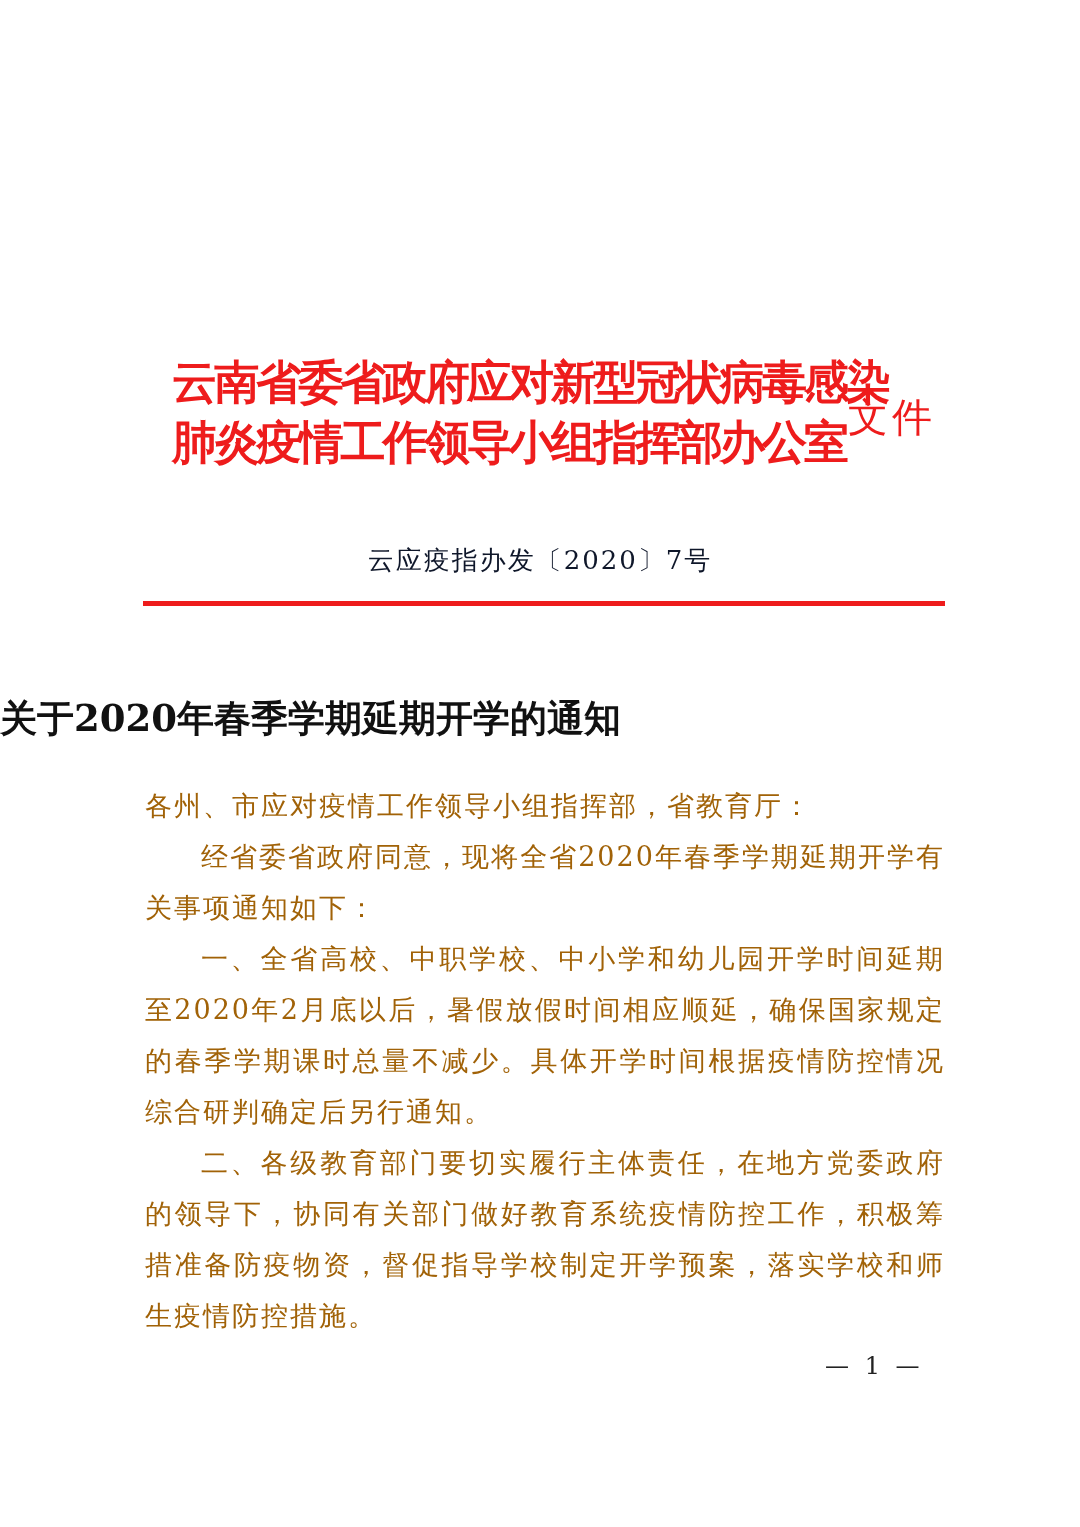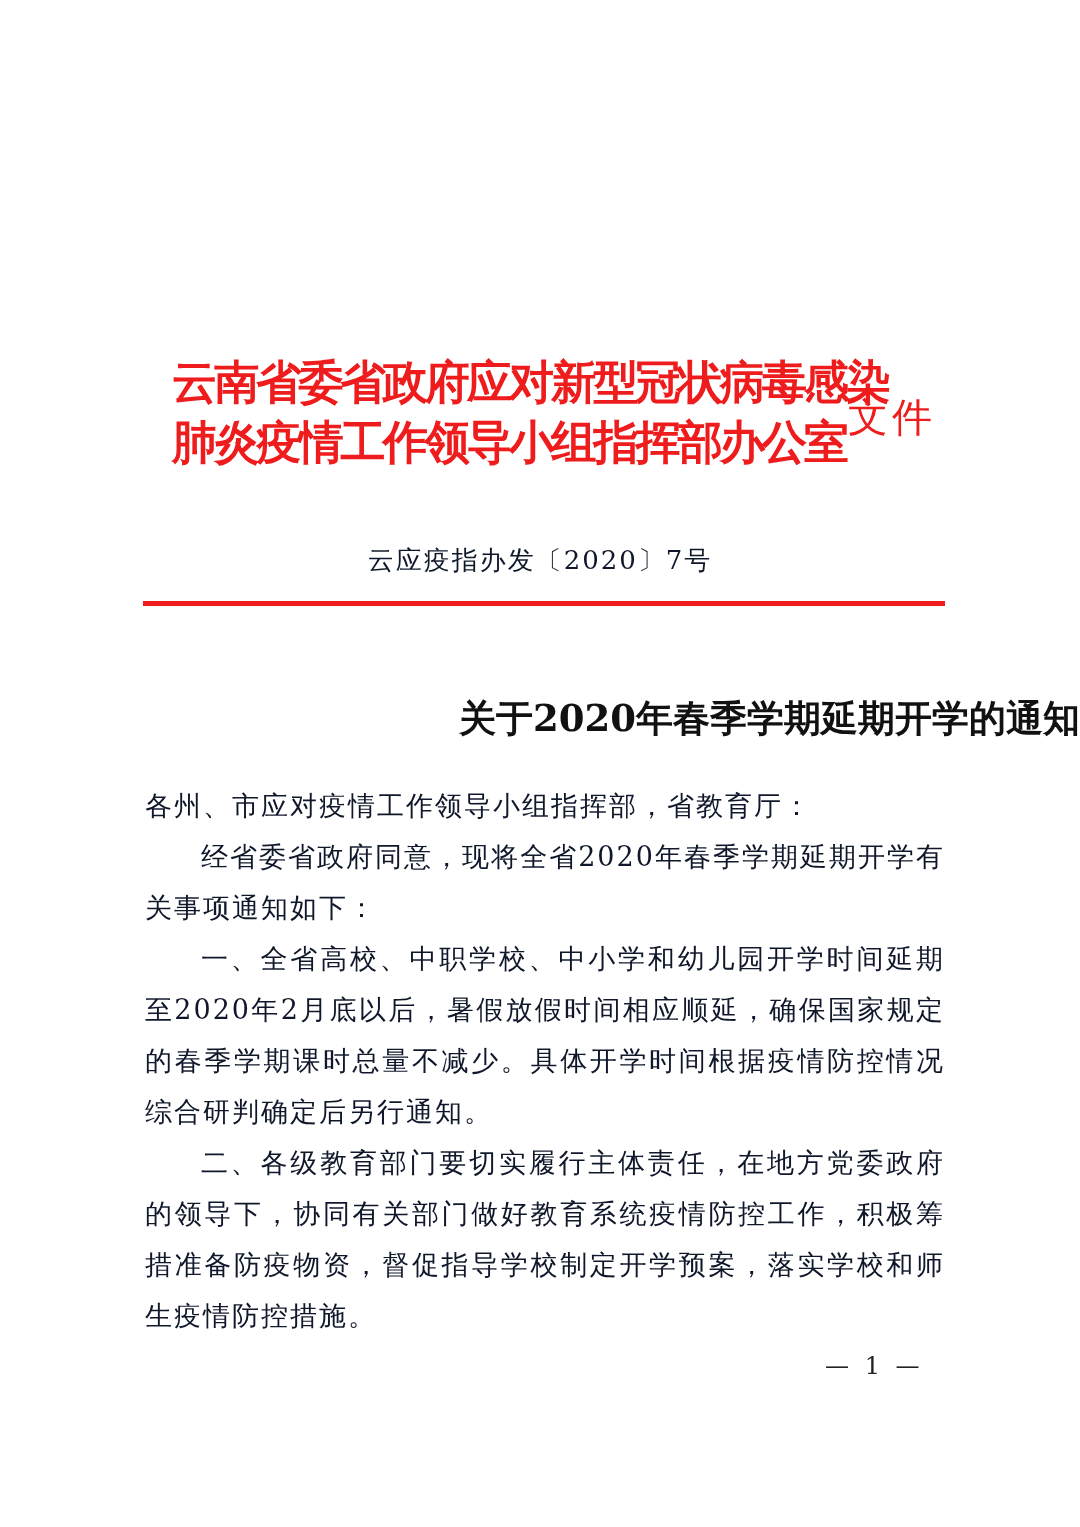--- a/index.html
+++ b/index.html
@@ -73,35 +73,35 @@
       top: 601px;
       width: 802px;
       height: 5px;
       background: #ee1c1c;
     }
     .notice-title {
       position: absolute;
       left: 0;
       width: 1080px;
       top: 694px;
-      text-align: right;
+      text-align: left;
       font-family: "DejaVu Serif", serif;
       font-weight: bold;
       font-size: 37px;
       color: #111;
       letter-spacing: 0px;
     }
     .body-text {
       position: absolute;
       left: 145px;
       top: 780px;
       width: 800px;
       font-size: 27px;
       line-height: 51px;
-      color: #0f172a;
+      color: #a16207;
       letter-spacing: 2px;
     }
     .body-text p {
       margin: 0;
       text-align: justify;
     }
     .indent {
       text-indent: 56px;
     }
     .page-number {

